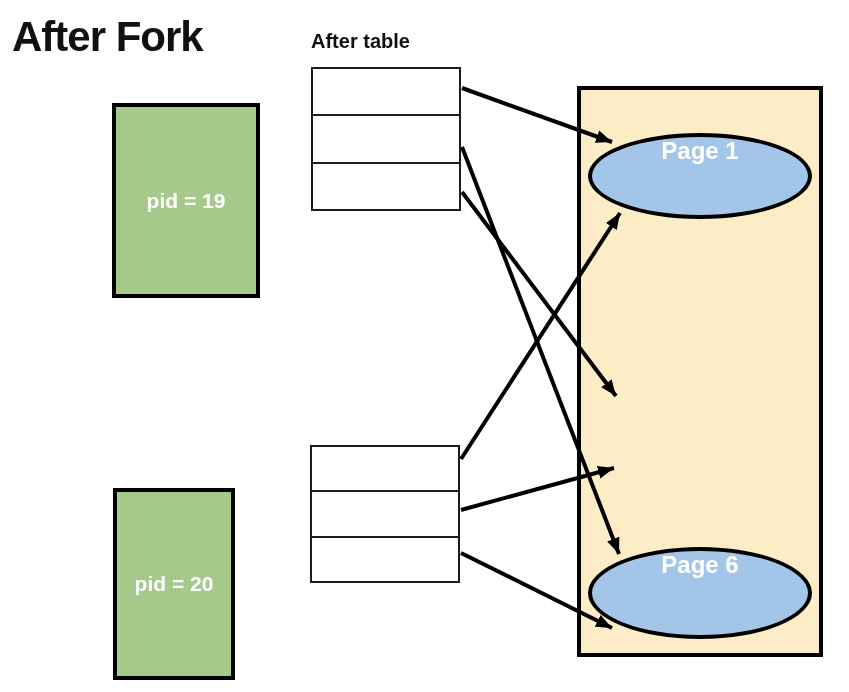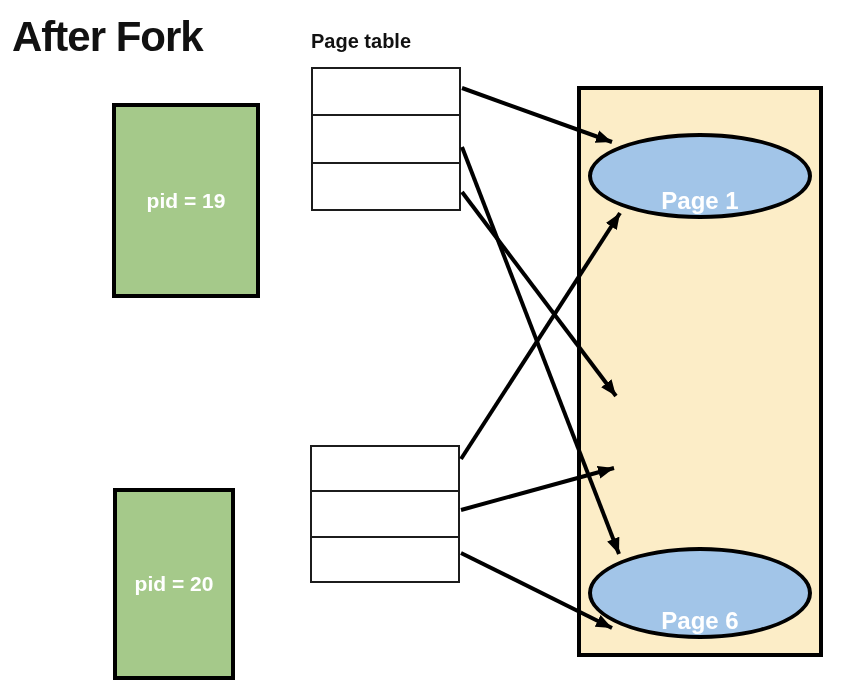--- a/index.html
+++ b/index.html
@@ -73,21 +73,21 @@
   }
 
   .page {
     position: absolute;
     width: 224px;
     height: 86px;
     background: var(--page-fill, #A2C5E8);
     border: 4px solid var(--outline, #000);
     border-radius: 50%;
     display: flex;
-    align-items: flex-end;
+    align-items: flex-start;
     justify-content: center;
     color: var(--label-text, #fff);
     font-weight: bold;
     font-size: 24px;
   }
   .page.pg1 { left: 588px; top: 133px; }
   .page.pg2 { left: 588px; top: 394px; }
   .page.pg3 { left: 588px; top: 547px; height: 92px; }
 
   svg.arrows {
@@ -102,21 +102,21 @@
   }
   svg.arrows .head { fill: var(--outline, #000); }
 </style>
 </head>
 <body>
 
 <div class="canvas">
 
   <div class="title">After Fork</div>
 
-  <div class="pt-label">Page table</div>
+  <div class="pt-label">After table</div>
 
   <div class="process p1">
     <span>pid = 19</span>
   </div>
 
   <div class="process p2">
     <span>pid = 20</span>
   </div>
 
   <div class="ptable t1">

